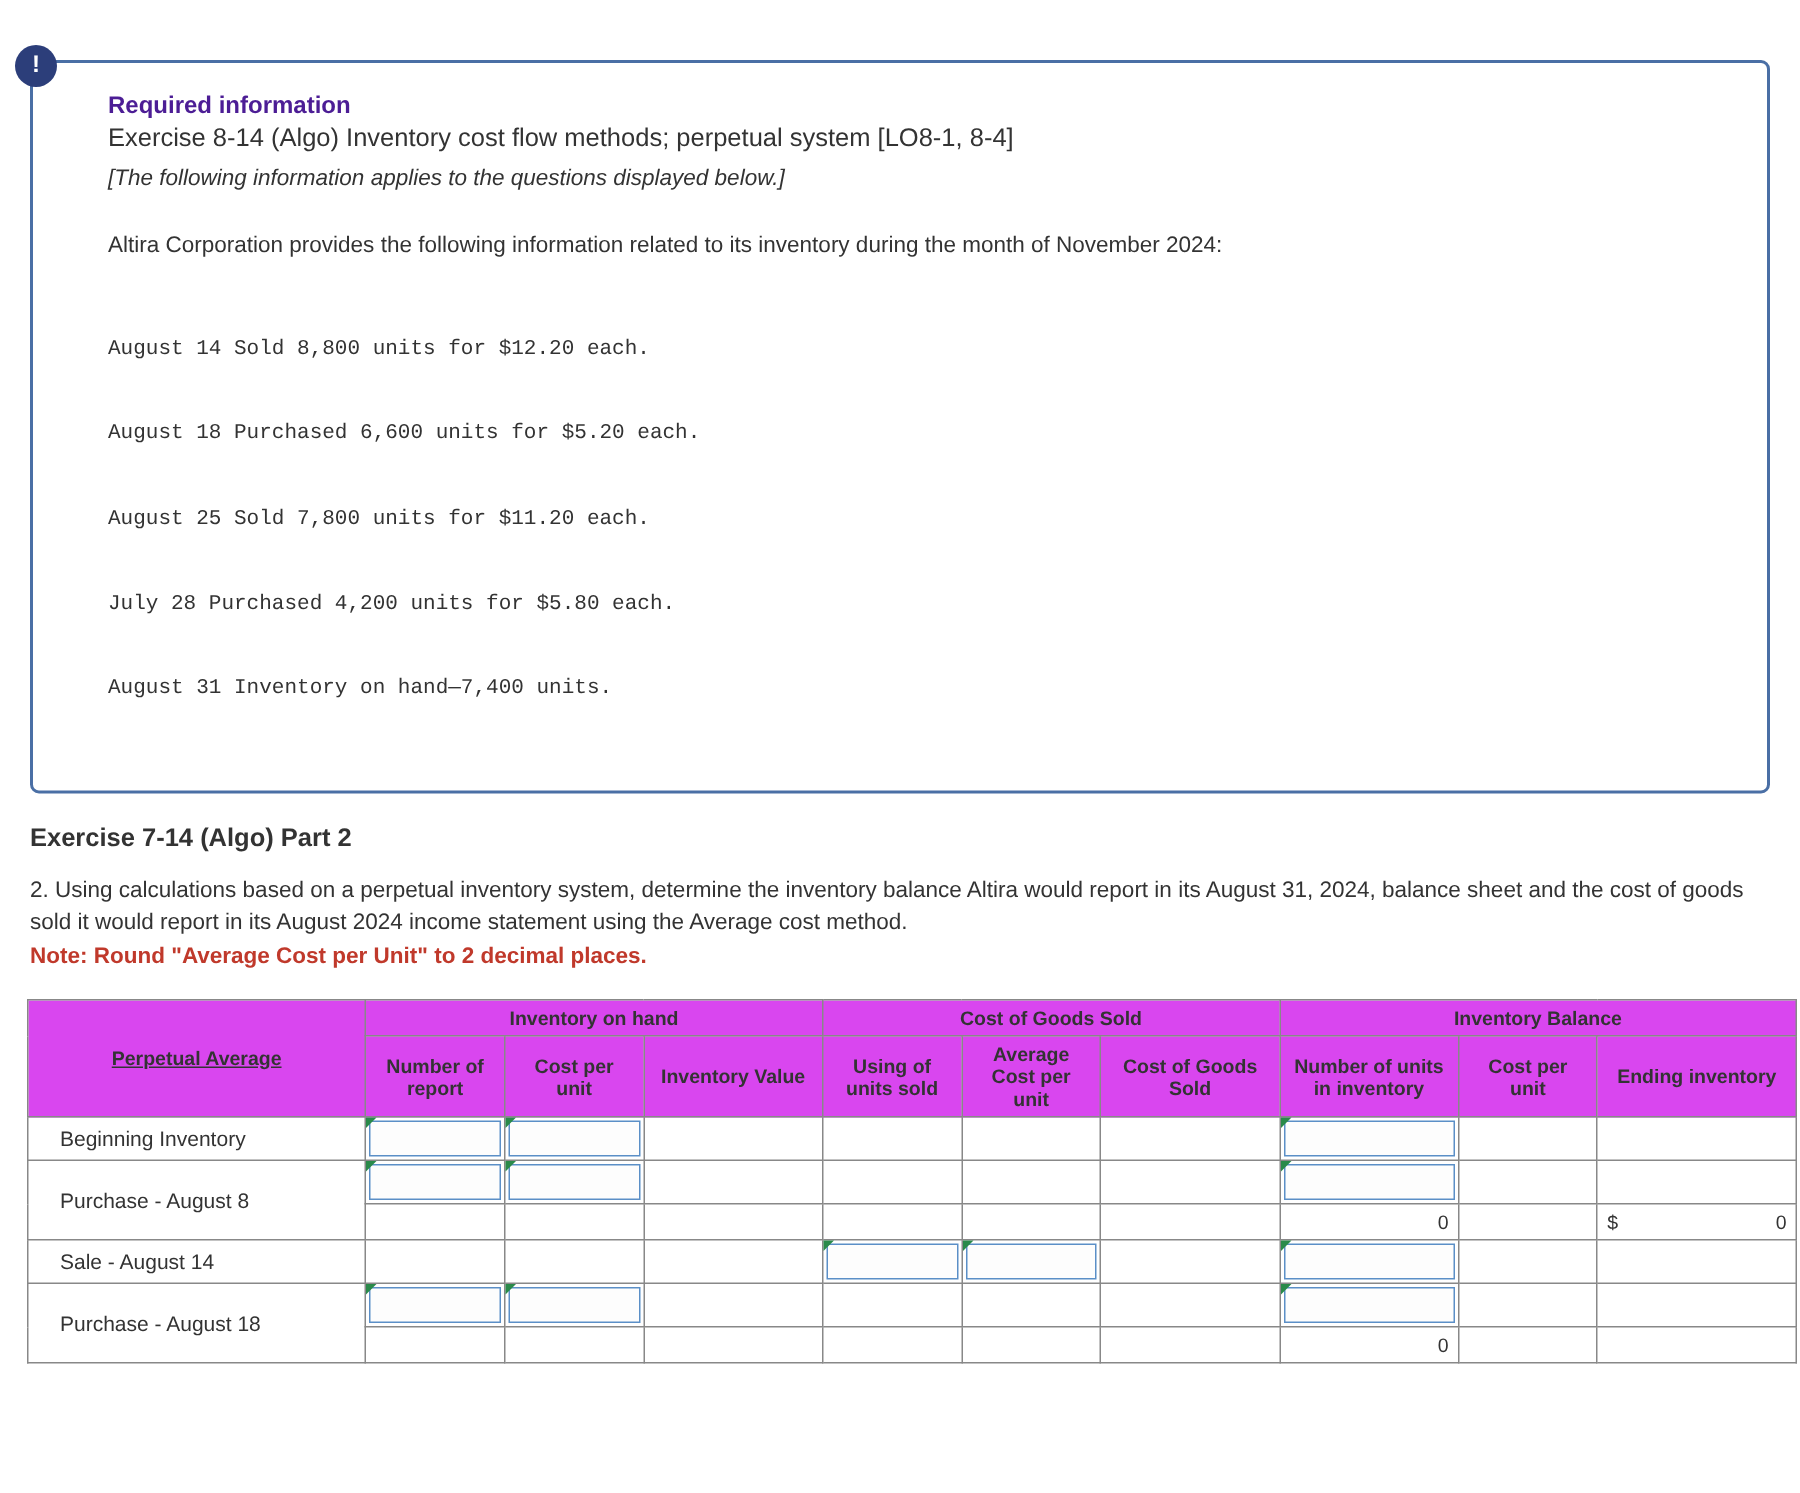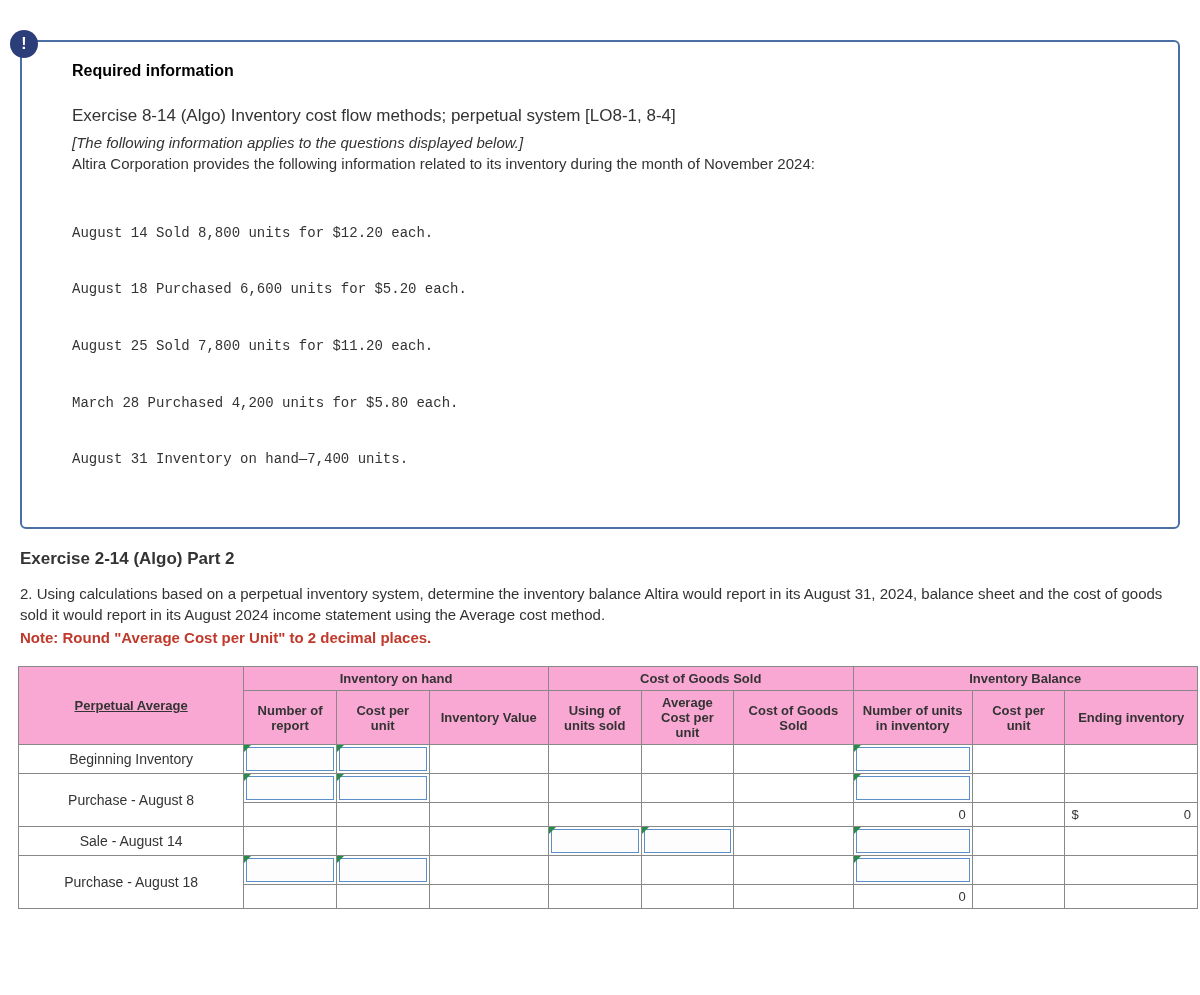--- a/index.html
+++ b/index.html
@@ -1,32 +1,32 @@
 <!DOCTYPE html>
 <html><head>
   <meta charset="utf-8">
   <style>
     * { box-sizing: border-box; margin: 0; padding: 0; }
     body { font-family: Arial, Helvetica, sans-serif; font-size: 14px; color: #333; background: #fff; padding: 10px; }
     .info-box { border: 2px solid #4a6fa5; border-radius: 6px; padding: 20px 30px 20px 50px; margin: 30px 10px 20px 10px; position: relative; }
     .alert-icon { position: absolute; top: -12px; left: -12px; width: 28px; height: 28px; background: #2c3e7a; border-radius: 50%; color: #fff; display: flex; align-items: center; justify-content: center; font-weight: bold; font-size: 16px; }
-    .req-info { color: #000000; font-weight: bold; font-size: 16px; margin-bottom: 26px; }
+    .req-info { color: #4c1d95; font-weight: bold; font-size: 16px; margin-bottom: 2px; }
     .exercise-title { font-weight: normal; font-size: 17px; margin-bottom: 8px; }
-    .applies { font-style: italic; font-size: 15px; margin-bottom: 4px; }
+    .applies { font-style: italic; font-size: 15px; margin-bottom: 28px; }
     .desc { font-size: 15px; margin-bottom: 14px; }
     .mono-block { font-family: "Courier New", monospace; font-size: 14px; white-space: pre; line-height: 1.35; }
     .part-title { font-weight: bold; font-size: 17px; margin: 14px 10px; }
     .question { font-size: 15px; margin: 14px 10px 4px 10px; line-height: 1.4; }
     .note-red { color: #c0392b; font-weight: bold; font-size: 15px; margin: 0 10px 20px 10px; }
     table.worksheet { border-collapse: collapse; width: 1180px; margin: 8px; }
     table.worksheet th, table.worksheet td { border: 1px solid #888; padding: 4px 6px; vertical-align: middle; }
-    table.worksheet th { background: #f9a8d4; font-weight: bold; text-align: center; font-size: 13px; }
+    table.worksheet th { background: #d946ef; font-weight: bold; text-align: center; font-size: 13px; }
     .row-header-group { background: #e8e8e8; font-weight: bold; text-align: center; }
     .perp-avg { background: #e8e8e8; text-decoration: underline; font-weight: bold; font-size: 14px; padding: 10px 20px !important; }
-    td.label-cell { font-size: 14px; padding: 6px 21px !important; text-align: center; }
+    td.label-cell { font-size: 14px; padding: 6px 21px !important; }
     td.input-cell { position: relative; padding: 2px !important; height: 28px; }
     .tick { position: absolute; top: 0; left: 0; width: 0; height: 0; border-left: 7px solid #2a8a4a; border-bottom: 7px solid transparent; }
     input.cell-input { width: 100%; height: 24px; border: 1px solid #5b8fc7; background: #fdfdfd; font-size: 13px; text-align: right; padding: 0 4px; }
     .readonly-val { text-align: right; font-size: 13px; padding-right: 4px; }
     .readonly-split { display: flex; justify-content: space-between; font-size: 13px; }
     .subcol-num { width: 70px; }
     .subcol-cost { width: 70px; }
     .subcol-inv { width: 90px; }
     .subcol-cogs { width: 90px; }
     .subcol-balnum { width: 90px; }
@@ -39,26 +39,26 @@
 <div class="info-box">
   <div class="alert-icon">!</div>
   <div class="req-info">Required information</div>
   <div class="exercise-title">Exercise 8-14 (Algo) Inventory cost flow methods; perpetual system [LO8-1, 8-4]</div>
   <div class="applies">[The following information applies to the questions displayed below.]</div>
   <div class="desc">Altira Corporation provides the following information related to its inventory during the month of November 2024:</div>
   <div class="mono-block">
     <div>August 14 Sold 8,800 units for $12.20 each.</div>
     <div>August 18 Purchased 6,600 units for $5.20 each.</div>
     <div>August 25 Sold 7,800 units for $11.20 each.</div>
-    <div>March 28 Purchased 4,200 units for $5.80 each.</div>
+    <div>July 28 Purchased 4,200 units for $5.80 each.</div>
     <div>August 31 Inventory on hand—7,400 units.</div>
   </div>
 </div>
 
-<div class="part-title">Exercise 2-14 (Algo) Part 2</div>
+<div class="part-title">Exercise 7-14 (Algo) Part 2</div>
 <div class="question">2. Using calculations based on a perpetual inventory system, determine the inventory balance Altira would report in its August 31, 2024, balance sheet and the cost of goods sold it would report in its August 2024 income statement using the Average cost method.</div>
 <div class="note-red">Note: Round "Average Cost per Unit" to 2 decimal places.</div>
 
 <table class="worksheet">
   <thead>
     <tr>
       <th rowspan="2" class="perp-avg col-label">Perpetual Average</th>
       <th colspan="3" class="row-header-group">Inventory on hand</th>
       <th colspan="3" class="row-header-group">Cost of Goods Sold</th>
       <th colspan="3" class="row-header-group">Inventory Balance</th>

